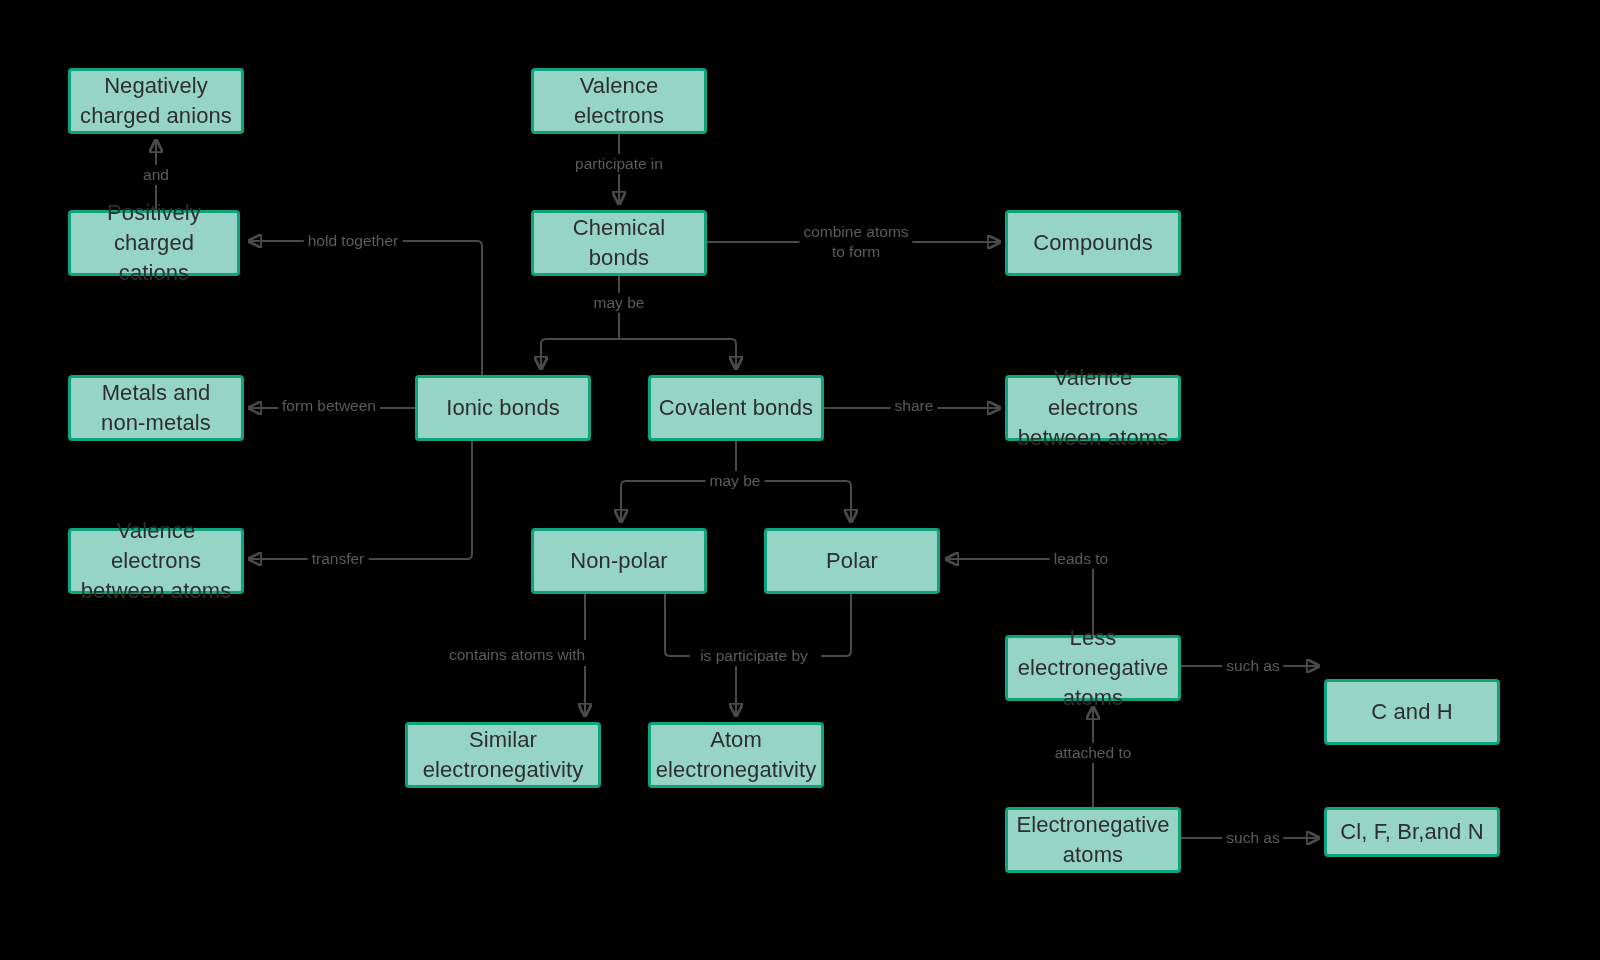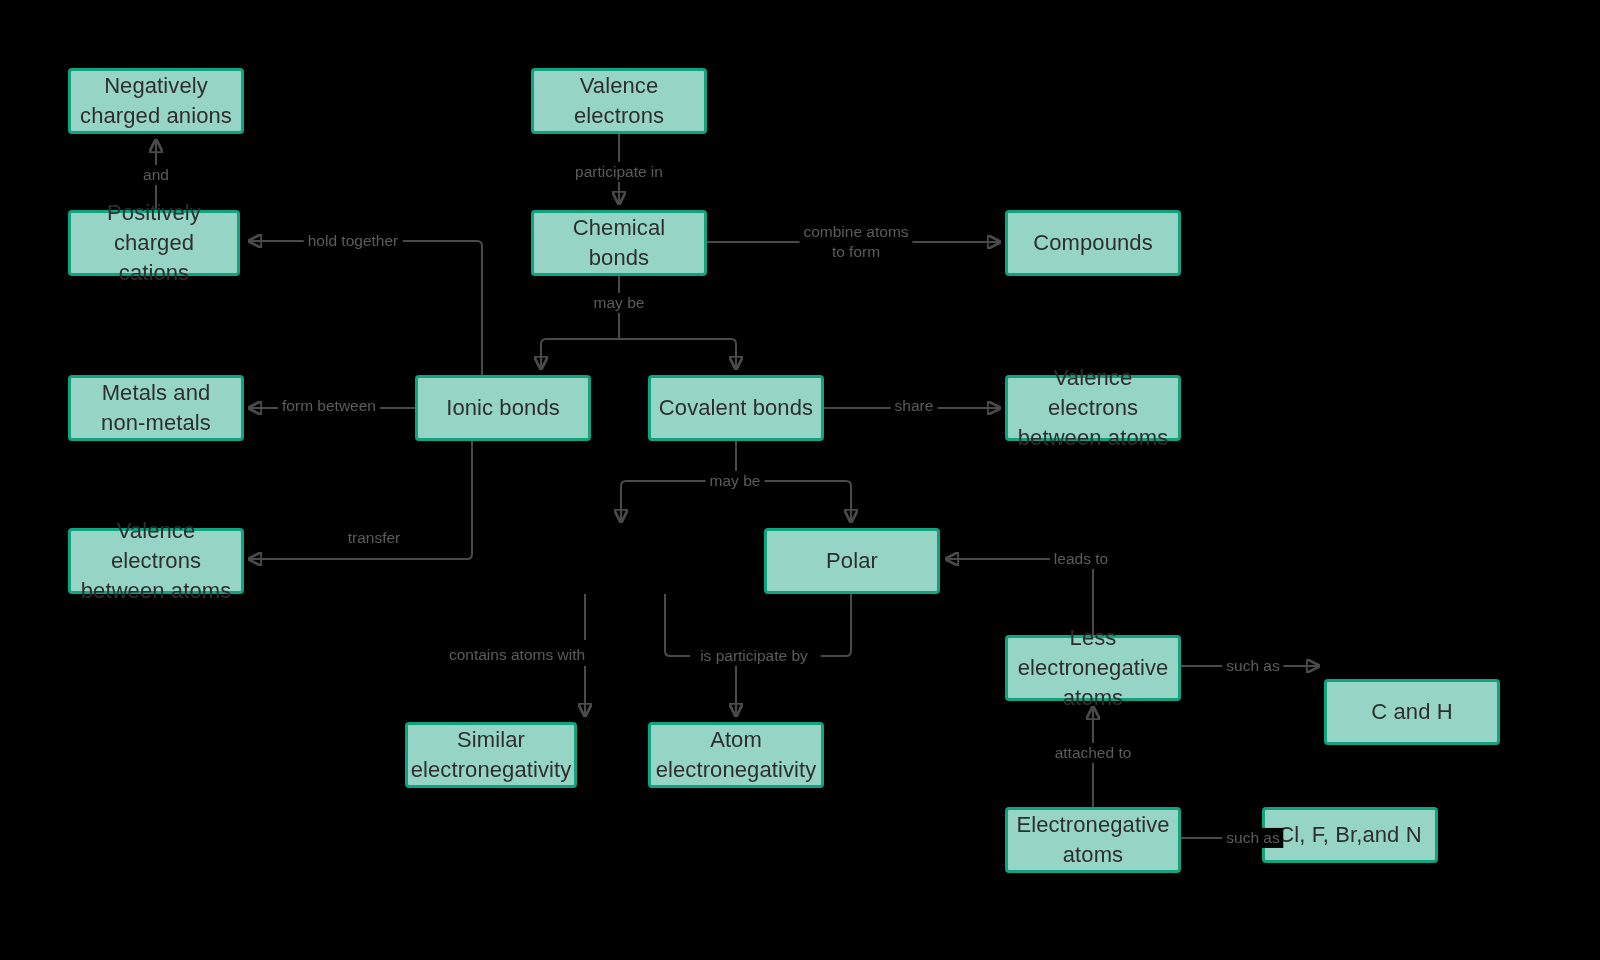--- a/index.html
+++ b/index.html
@@ -127,53 +127,54 @@
   <div class="node" style="left:415px; top:375px; width:176px; height:66px;">Ionic bonds</div>
 
   <div class="node" style="left:648px; top:375px; width:176px; height:66px;">Covalent bonds</div>
 
   <div class="node" style="left:1005px; top:375px; width:176px; height:66px;">Valence electrons
 between atoms</div>
 
   <div class="node" style="left:68px; top:528px; width:176px; height:66px;">Valence electrons
 between atoms</div>
 
+  <div class="node" style="left:531px; top:528px; width:176px; height:66px;">Non-polar</div>
 
   <div class="node" style="left:764px; top:528px; width:176px; height:66px;">Polar</div>
 
   <div class="node" style="left:1005px; top:635px; width:176px; height:66px;">Less electronegative
 atoms</div>
 
   <div class="node" style="left:1324px; top:635px; width:176px; height:66px;margin-top:44px;">C and H</div>
 
-  <div class="node" style="left:405px; top:722px; width:172px; height:66px;">Similar
+  <div class="node" style="left:405px; top:722px; width:196px; height:66px;">Similar
 electronegativity</div>
 
   <div class="node" style="left:648px; top:722px; width:176px; height:66px;">Atom
 electronegativity</div>
 
   <div class="node" style="left:1005px; top:807px; width:176px; height:66px;">Electronegative
 atoms</div>
 
-  <div class="node" style="left:1262px; top:807px; width:176px; height:56px;">Cl, F, Br,and N</div>
+  <div class="node" style="left:1324px; top:807px; width:176px; height:50px;">Cl, F, Br,and N</div>
 
   <div class="edge-label" style="left:156px; top:175px;">and</div>
 
-  <div class="edge-label" style="left:619px; top:164px;margin-top:8px;">participate in</div>
+  <div class="edge-label" style="left:619px; top:164px;">participate in</div>
 
   <div class="edge-label" style="left:856px; top:242px;">combine atoms
 to form</div>
 
   <div class="edge-label" style="left:619px; top:303px;">may be</div>
 
   <div class="edge-label" style="left:353px; top:241px;">hold together</div>
 
   <div class="edge-label" style="left:329px; top:406px;">form between</div>
 
-  <div class="edge-label" style="left:338px; top:538px;margin-left:36px;">transfer</div>
+  <div class="edge-label" style="left:338px; top:559px;">transfer</div>
 
   <div class="edge-label" style="left:914px; top:406px;">share</div>
 
   <div class="edge-label" style="left:735px; top:481px;">may be</div>
 
   <div class="edge-label" style="left:517px; top:655px;">contains atoms with</div>
 
   <div class="edge-label" style="left:754px; top:656px;">is participate by</div>
 
   <div class="edge-label" style="left:1081px; top:559px;">leads to</div>

